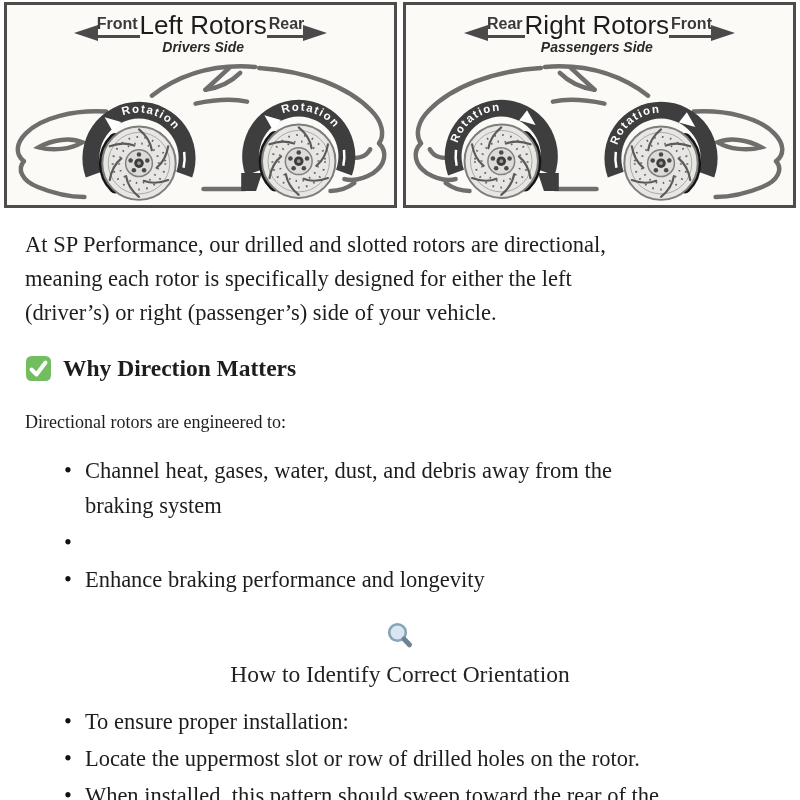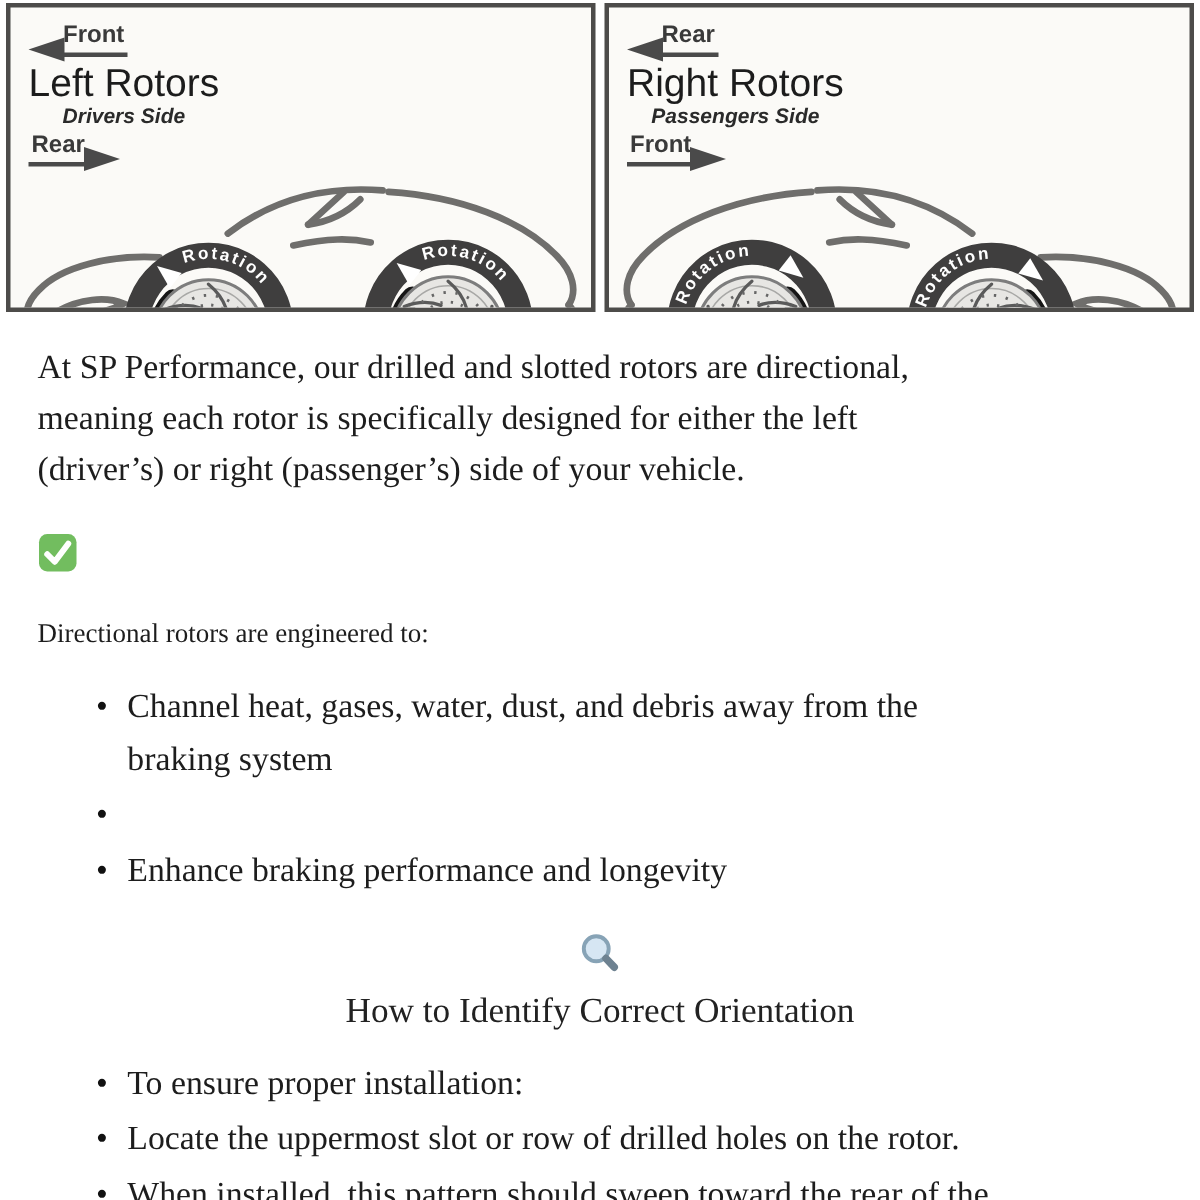--- a/index.html
+++ b/index.html
@@ -4,21 +4,21 @@
 <style>
   html,body { margin:0; padding:0; background:#ffffff; }
   .page { width:800px; height:800px; background:#fff; overflow:hidden;
           font-family:"Liberation Serif", serif; color:#1d1d1d; }
 
   
   .diagram-row { display:flex; gap:6px; padding:2px 4px; box-sizing:border-box; }
   .panel { flex:1; border:3px solid #4d4c4a; background:#fbfaf7; height:206px;
            box-sizing:border-box; overflow:hidden; position:relative; }
   .panel-header { display:flex; justify-content:center; align-items:flex-start;
-                  padding:6px 12px 0 12px; font-family:"Liberation Sans", sans-serif;flex-direction:column; }
+                  padding:6px 12px 0 12px; font-family:"Liberation Sans", sans-serif; }
   .titles { text-align:center; line-height:1; margin-top:1px; }
   .panel-title { font-weight:normal; font-size:26px; color:#1c1c1c; letter-spacing:0px; }
   .panel-subtitle { font-weight:bold; font-style:italic; font-size:14px; color:#2a2a2a; margin-top:2px; }
   .dir { display:flex; align-items:flex-start; margin-top:5px; }
   .dir-text { font-weight:bold; font-size:16px; color:#3a3a3a; line-height:1;
               border-bottom:3px solid #4a4a4a; padding:0 2px 3px 2px; }
   .tri { width:0; height:0; border-top:8px solid transparent; border-bottom:8px solid transparent; margin-top:9px; }
   .tri-left  { border-right:24px solid #4a4a4a; margin-right:-3px; }
   .tri-right { border-left:24px solid #4a4a4a; margin-left:-3px; }
   .car { display:block; width:100%; height:auto; margin-top:2px; }
@@ -173,20 +173,21 @@
 meaning each rotor is specifically designed for either the left
 (driver’s) or right (passenger’s) side of your vehicle.</p>
 
     <div class="h-row h-bold">
       <span class="emoji">
         <svg width="27" height="27" viewBox="0 0 27 27">
           <rect x="1" y="1" width="25" height="25" rx="5.5" fill="#72bd5f"></rect>
           <path d="M 6.5,14.5 L 11.5,19.5 L 20.5,7.5" fill="none" stroke="#fff" stroke-width="4" stroke-linecap="round" stroke-linejoin="round"></path>
         </svg>
       </span>
+      <span>Why Direction Matters</span>
     </div>
 
     <p class="lead">Directional rotors are engineered to:</p>
 
     <ul class="blist">
         <li>
           <span class="dot">•</span>
           <span class="btext">Channel heat, gases, water, dust, and debris away from the
 braking system</span>
         </li>

